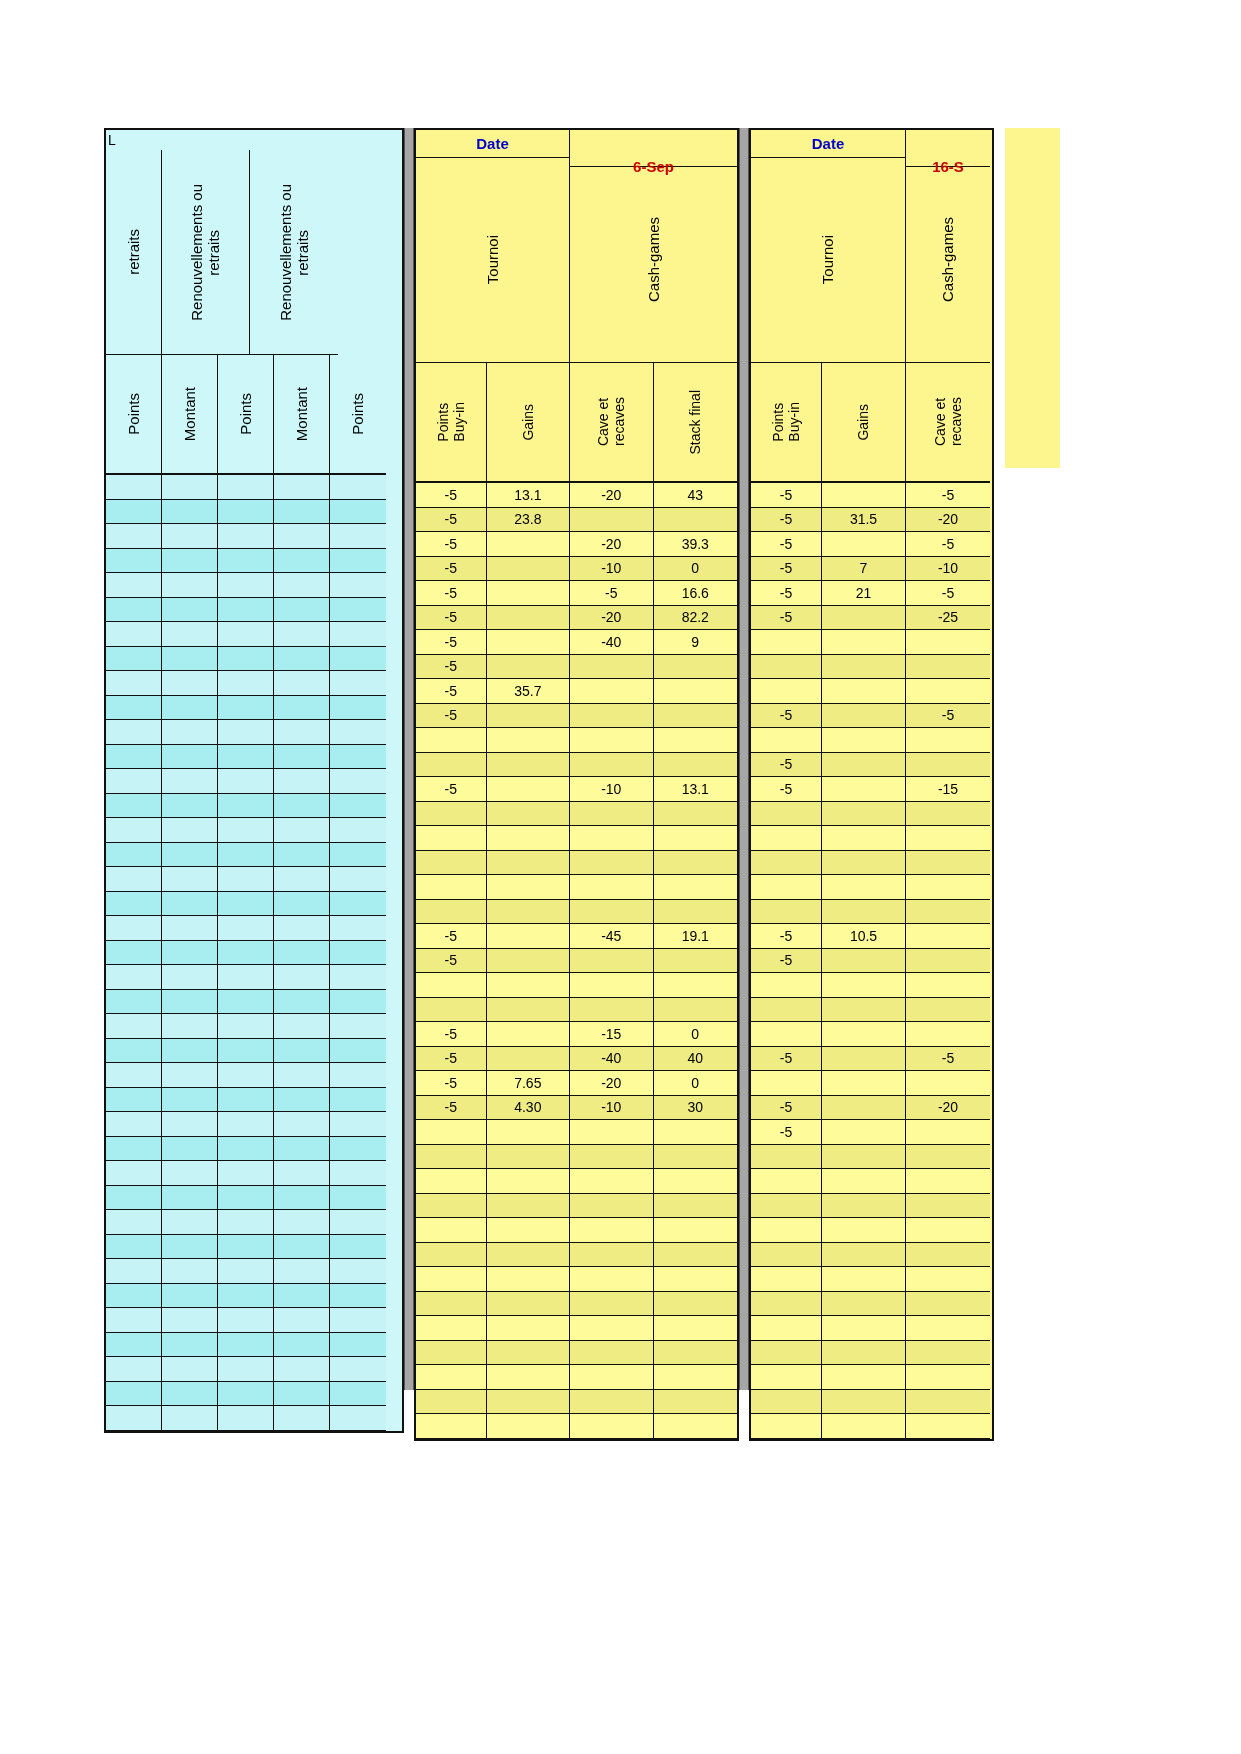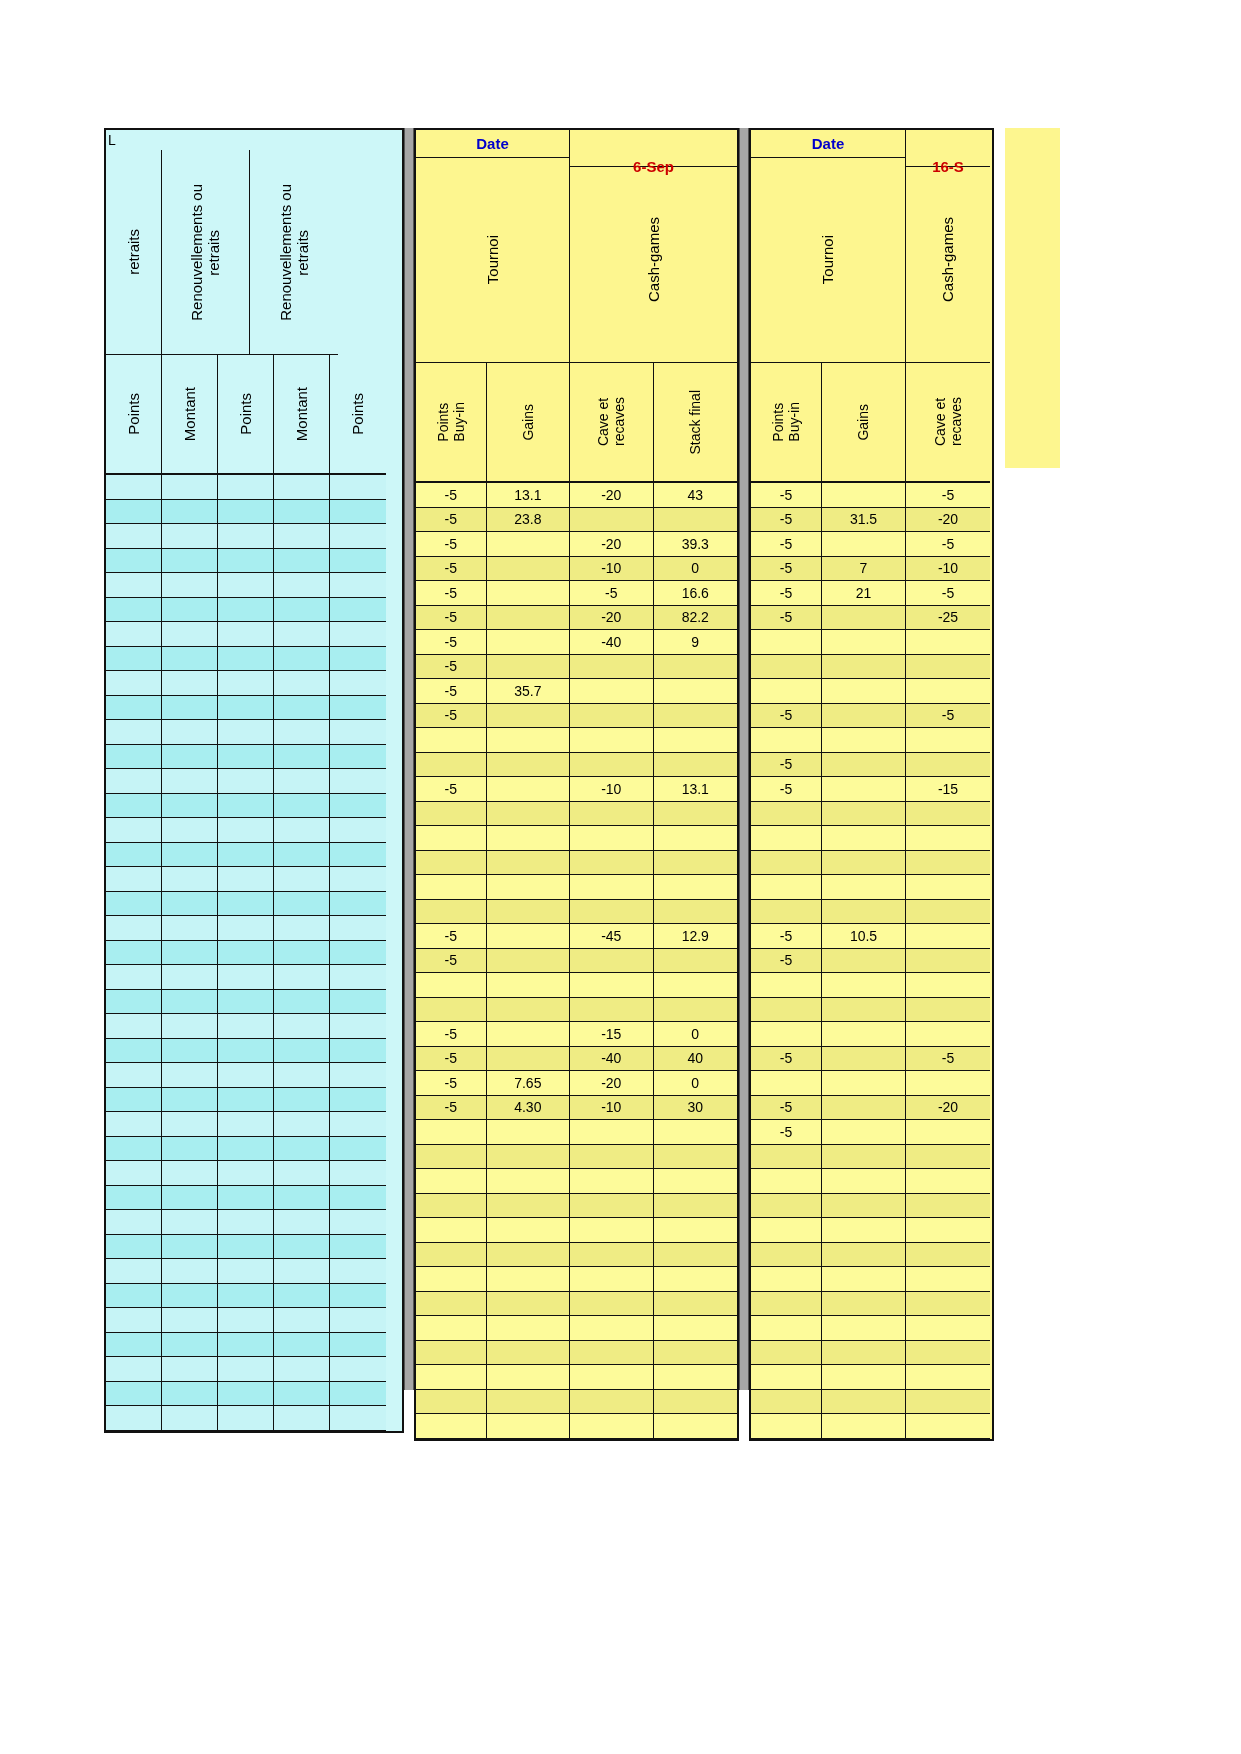--- a/index.html
+++ b/index.html
@@ -611,21 +611,21 @@
           <div class="row">
             <div class="cell" style="width: 71px;"></div>
             <div class="cell" style="width: 84px;"></div>
             <div class="cell" style="width: 84px;"></div>
             <div class="cell" style="width: 84px;"></div>
           </div>
           <div class="row">
             <div class="cell" style="width: 71px;">-5</div>
             <div class="cell" style="width: 84px;"></div>
             <div class="cell" style="width: 84px;">-45</div>
-            <div class="cell" style="width: 84px;">12.9</div>
+            <div class="cell" style="width: 84px;">19.1</div>
           </div>
           <div class="row">
             <div class="cell" style="width: 71px;">-5</div>
             <div class="cell" style="width: 84px;"></div>
             <div class="cell" style="width: 84px;"></div>
             <div class="cell" style="width: 84px;"></div>
           </div>
           <div class="row">
             <div class="cell" style="width: 71px;"></div>
             <div class="cell" style="width: 84px;"></div>

